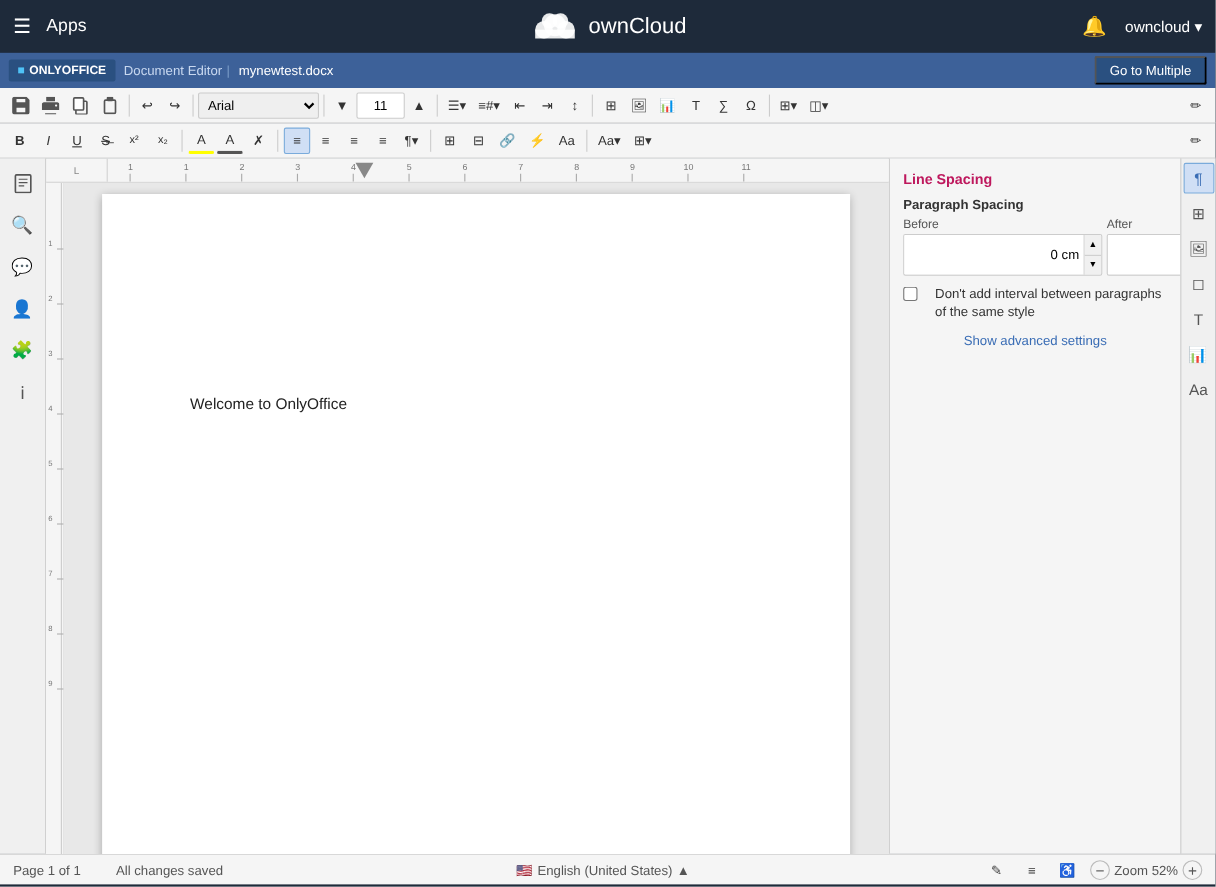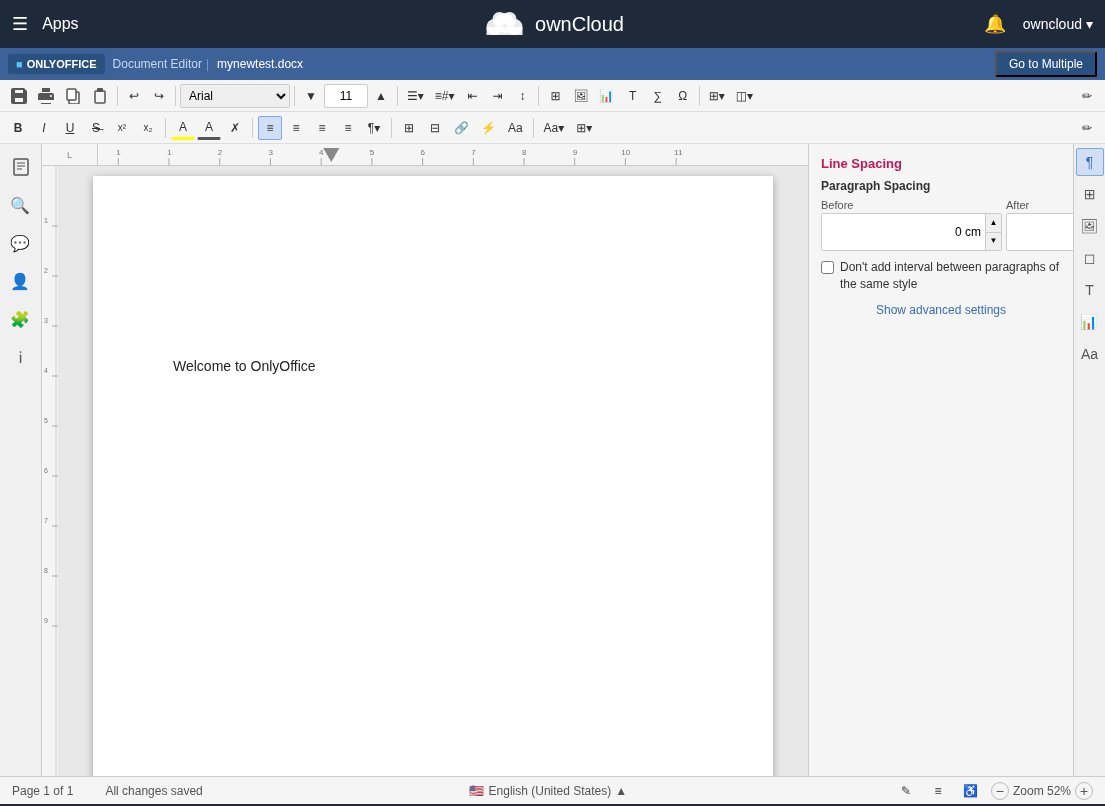--- a/index.html
+++ b/index.html
@@ -272,21 +272,21 @@
       display: flex;
       align-items: center;
       justify-content: center;
       line-height: 1;
     }
     .spin-btn + .spin-btn { border-top: 1px solid #ccc; }
 
     .checkbox-row {
       display: flex;
       align-items: flex-start;
-      gap: 6px;
+      gap: 16px;
       margin-bottom: 10px;
     }
     .checkbox-row input[type=checkbox] {
       margin-top: 2px;
       flex-shrink: 0;
     }
     .checkbox-label {
       font-size: 12px;
       color: #333;
       line-height: 1.4;

